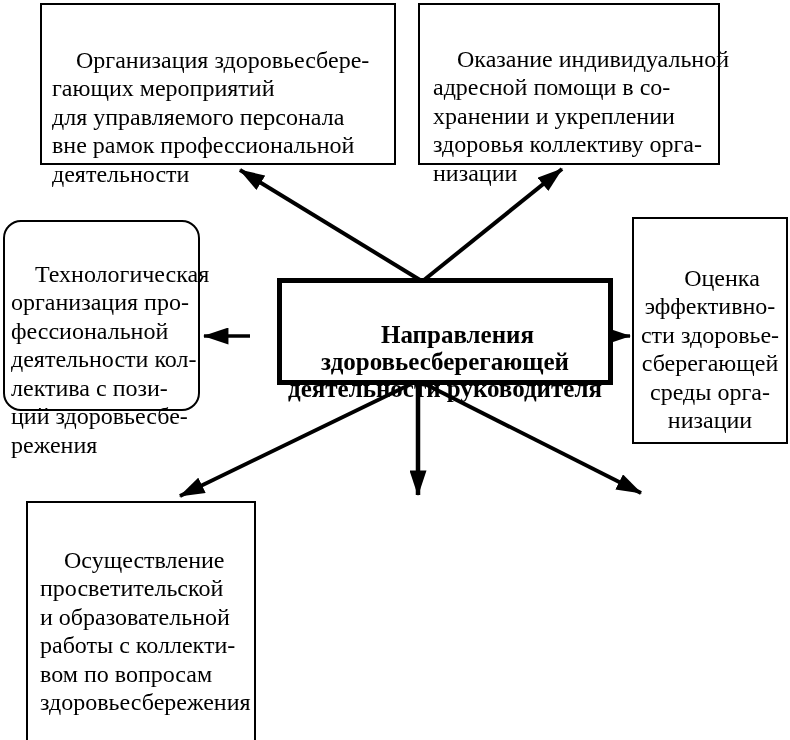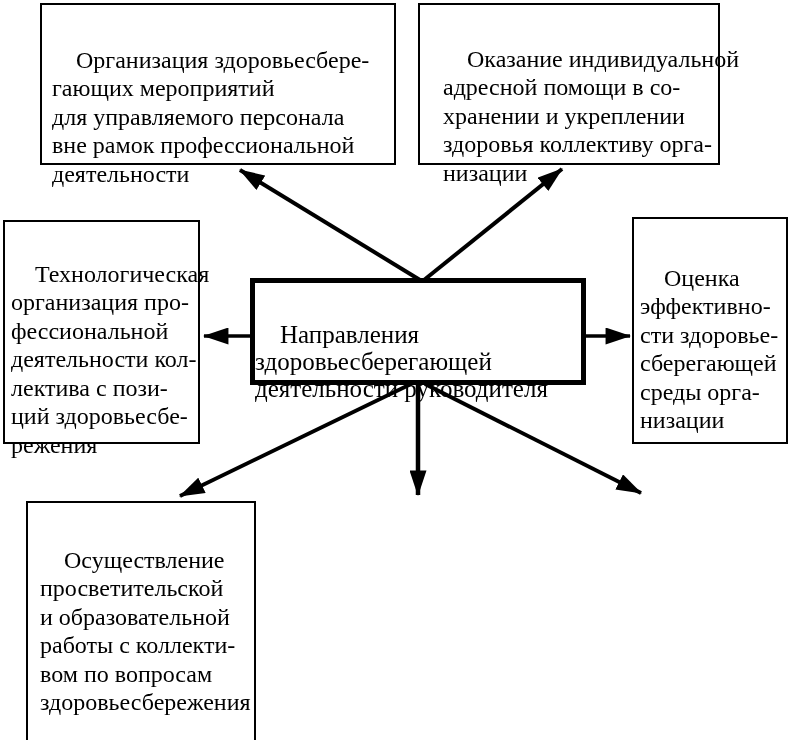--- a/index.html
+++ b/index.html
@@ -22,29 +22,30 @@
     position: absolute;
     box-sizing: border-box;
     border: 2px solid #000000;
     background: #ffffff;
     font-size: 24px;
     line-height: 28.5px;
     white-space: pre;
   }
   .box-center {
     border-width: 5px;
-    font-weight: normal;
-    text-align: left;
+    font-weight: bold;
+    text-align: center;
     font-size: 25px;
     line-height: 27px;
+    margin-left: 27px;
   }
   #b-tl { left: 40px;  top: 3px;   width: 356px; height: 162px; padding: 12px 0 2px 10px; }
-  #b-tr { left: 418px; top: 3px;   width: 302px; height: 162px; padding: 11px 0 0 23px; }
-  #b-ml { left: 3px;   top: 220px; width: 197px; height: 224px; padding: 9px 0 0 6px; }
-  #b-mr { left: 632px; top: 217px; width: 156px; height: 227px; padding: 16px 6px 0 6px; }
+  #b-tr { left: 418px; top: 3px;   width: 302px; height: 162px; padding: 11px 0 0 13px; }
+  #b-ml { left: 3px;   top: 220px; width: 197px; height: 191px; padding: 9px 0 0 6px; border-radius: 18px; }
+  #b-mr { left: 632px; top: 217px; width: 156px; height: 227px; padding: 16px 6px 0 6px; text-align: center; }
   #b-c  { left: 250px; top: 278px; width: 336px; height: 107px; padding: 11px 0 0 0; }
   #b-bl { left: 26px;  top: 501px; width: 230px; height: 281px; padding: 14px 0 0 12px; }
   #b-bc { left: 292px; top: 501px; width: 226px; height: 237px; padding: 14px 0 0 16px; }
   #b-br { left: 546px; top: 501px; width: 207px; height: 237px; padding: 14px 0 0 13px; }
 </style>
 </head>
 <body>
 
 <div class="canvas">
 

